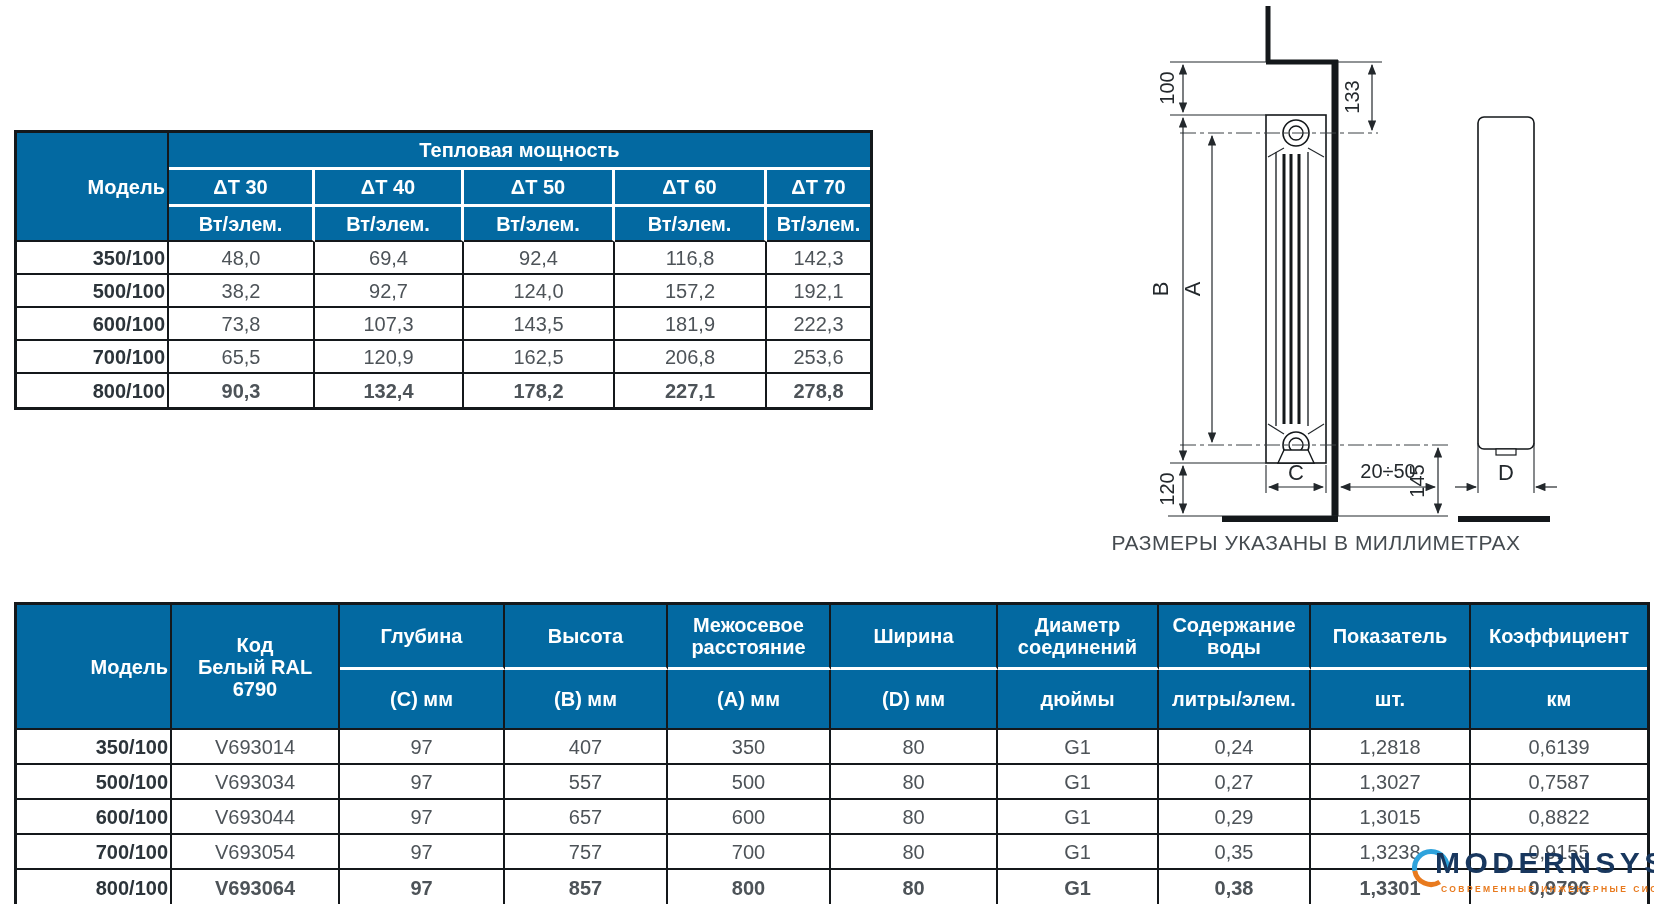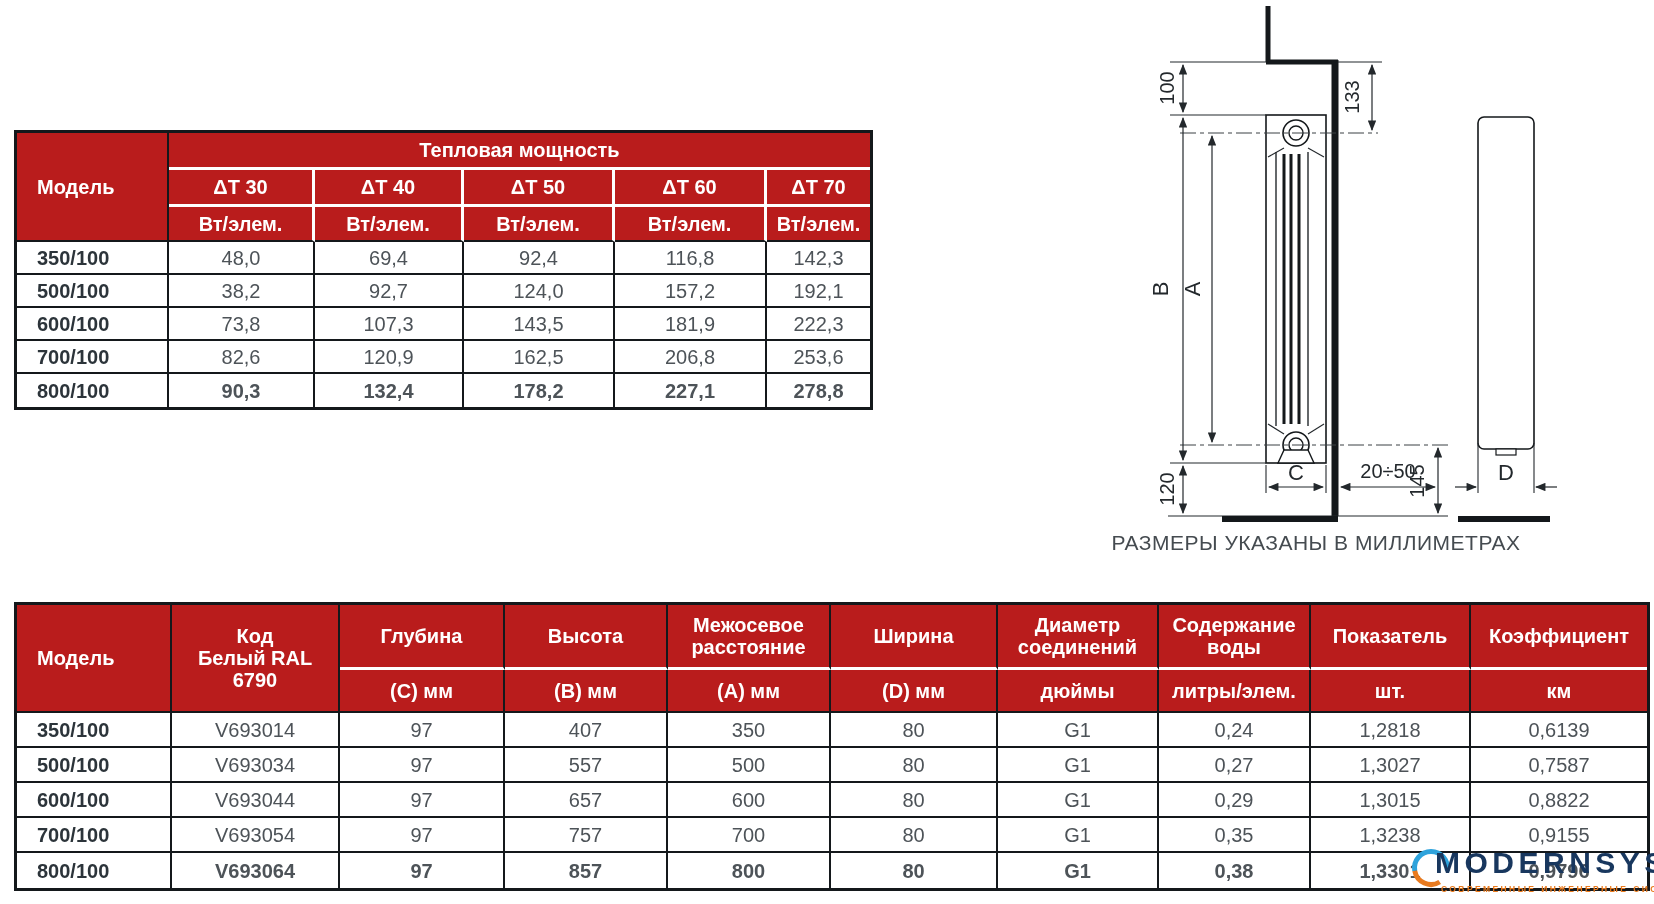--- a/index.html
+++ b/index.html
@@ -14,26 +14,26 @@
   }
   table.spec td{
     box-sizing:border-box;padding:0 2px;margin:0;
     text-align:center;vertical-align:middle;overflow:hidden;
     border-right:2px solid #14181b;border-bottom:2px solid #14181b;
     background:#ffffff;color:#4d5358;font-size:20px;line-height:22px;
   }
   table.spec td.nr{border-right:none;}
   table.spec td.nb{border-bottom:none;font-weight:bold;}
   table.spec td.h{
-    background:#b91c1c;color:#ffffff;font-weight:bold;
+    background:#0369a1;color:#ffffff;font-weight:bold;
   }
   table.spec td.wr{border-right:3px solid #ffffff;}
   table.spec td.wb{border-bottom:3px solid #ffffff;}
   table.spec td.modelcol{
-    text-align:left;padding-left:20px;font-weight:bold;color:#2c343a;
+    text-align:right;padding-left:0;font-weight:bold;color:#2c343a;
   }
   table.spec td.h.modelcol{color:#ffffff;}
   
   svg.diagram{position:absolute;left:1060px;top:0;}
   svg.diagram text{font-family:"Liberation Sans",sans-serif;fill:#23282c;font-size:20px;}
   svg.diagram text.big{font-size:22px;}
   svg.diagram text.cap{font-size:21px;fill:#454b50;letter-spacing:.5px;}
   .thin{stroke:#23282c;stroke-width:1.1;fill:none;}
   .dim{stroke:#23282c;stroke-width:1.2;fill:none;}
   .cl{stroke:#3a4045;stroke-width:1;fill:none;stroke-dasharray:16 4 4 4;}
@@ -100,21 +100,21 @@
   <tr style="height:33px">
     <td class="modelcol">600/100</td>
     <td>73,8</td>
     <td>107,3</td>
     <td>143,5</td>
     <td>181,9</td>
     <td class="nr">222,3</td>
   </tr>
   <tr style="height:33px">
     <td class="modelcol">700/100</td>
-    <td>82,6</td>
+    <td>65,5</td>
     <td>120,9</td>
     <td>162,5</td>
     <td>206,8</td>
     <td class="nr">253,6</td>
   </tr>
   <tr style="height:33px">
     <td class="modelcol nb">800/100</td>
     <td class="nb">90,3</td>
     <td class="nb">132,4</td>
     <td class="nb">178,2</td>
@@ -233,21 +233,21 @@
     </td>
     <td class="h wb">Глубина</td>
     <td class="h wb">Высота</td>
     <td class="h wb">Межосевое расстояние</td>
     <td class="h wb">Ширина</td>
     <td class="h wb">Диаметр соединений</td>
     <td class="h wb">Содержание воды</td>
     <td class="h wb">Показатель</td>
     <td class="h wb nr">Коэффициент</td>
   </tr>
-  <tr style="height:43px">
+  <tr style="height:60px">
     <td class="h">(C) мм</td>
     <td class="h">(B) мм</td>
     <td class="h">(A) мм</td>
     <td class="h">(D) мм</td>
     <td class="h">дюймы</td>
     <td class="h">литры/элем.</td>
     <td class="h">шт.</td>
     <td class="h nr">км</td>
   </tr>
   <tr style="height:35px">

